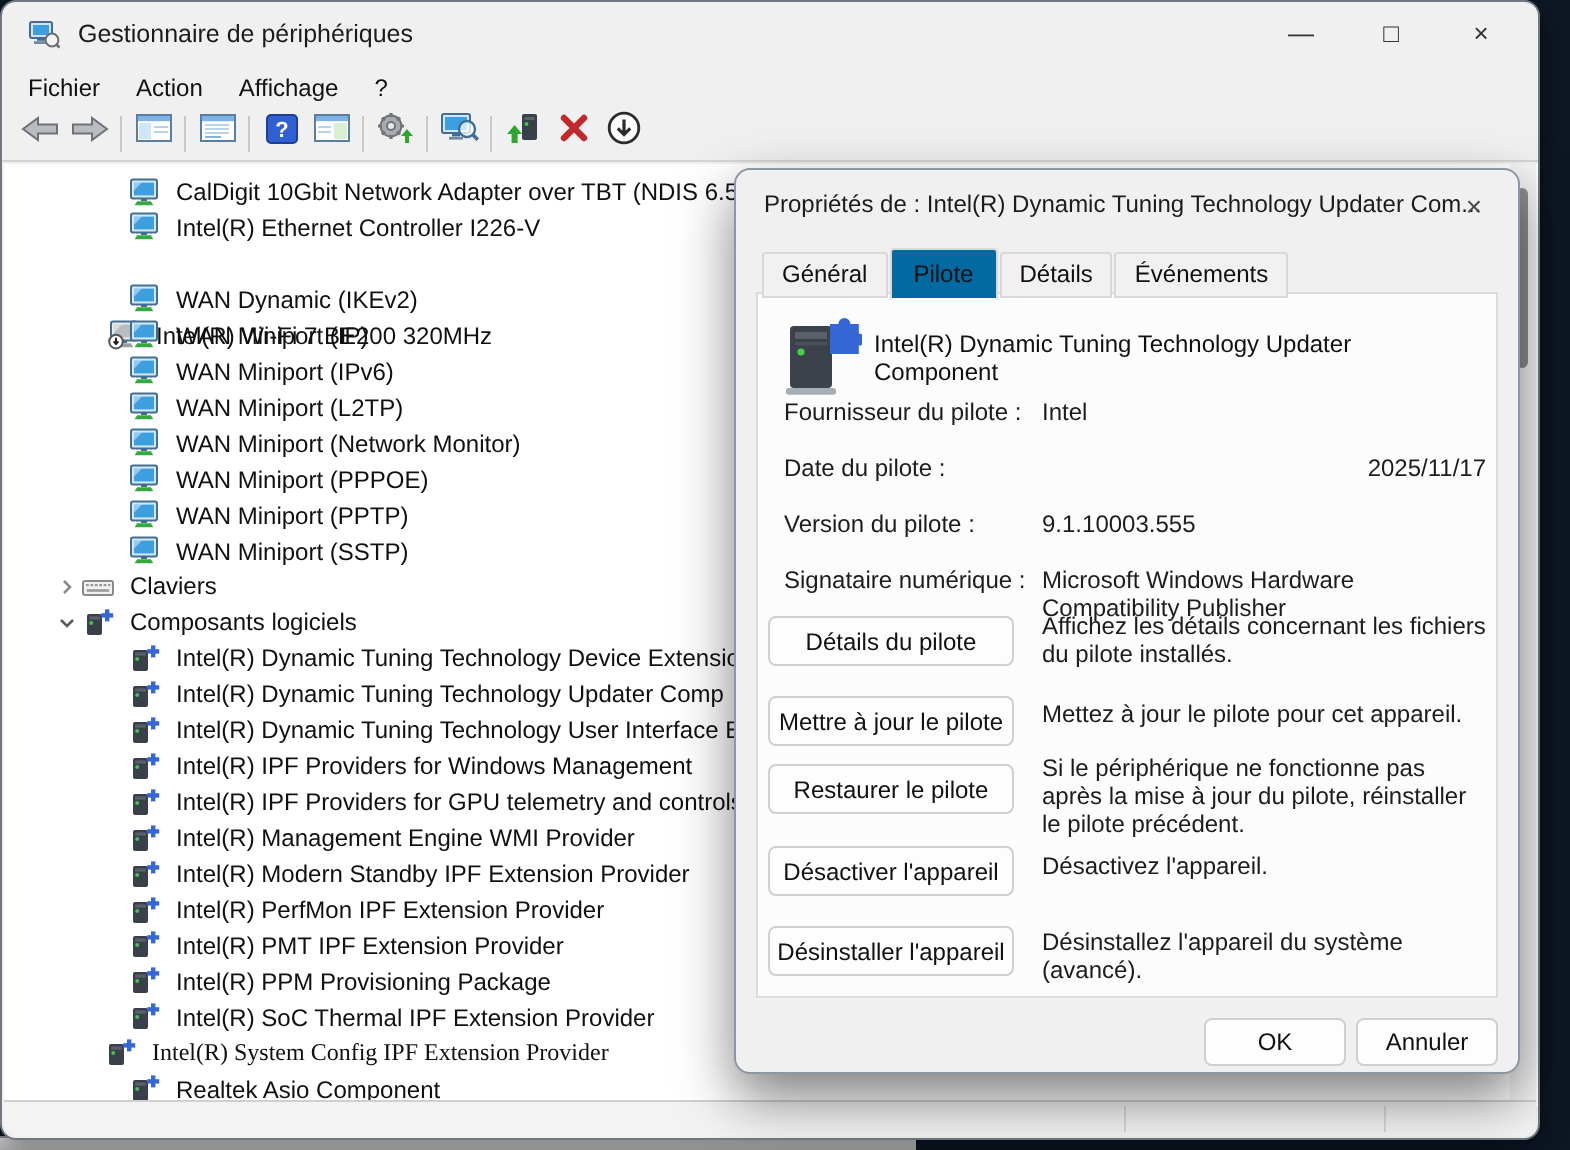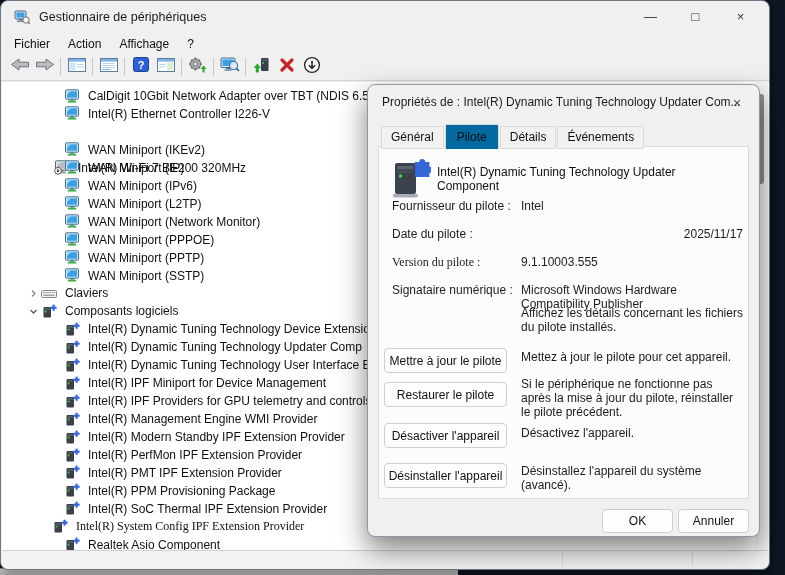--- a/index.html
+++ b/index.html
@@ -234,21 +234,21 @@
       <div class="tree-row" style="top: 58.85px; left: 62px;">
         <span class="t-icon">
           <svg width="16" height="15" viewBox="0 0 16 15">
             <rect x="1.5" y="0.8" width="13" height="9.4" rx="1" fill="#cfe9fb" stroke="#456e8e"></rect>
             <rect x="3" y="2.3" width="10" height="6.4" fill="#3d9fe0"></rect>
             <path d="M3 2.3 l4 0 -4 4 z" fill="rgba(255,255,255,.45)"></path>
             <rect x="6.5" y="10.2" width="3" height="1.3" fill="#456e8e"></rect>
             <path d="M4.6 11.6 h6.8 l1.3 2 h-9.4 z" fill="#37a83f"></path>
           </svg>
         </span>
-        <span class="tree-label">WAN Miniport (IKEv2)</span>
+        <span class="tree-label">WAN Dynamic (IKEv2)</span>
       </div>
       <div class="tree-row" style="top: 76.8px; left: 62px;">
         <span class="t-icon">
           <svg width="16" height="15" viewBox="0 0 16 15">
             <rect x="1.5" y="0.8" width="13" height="9.4" rx="1" fill="#cfe9fb" stroke="#456e8e"></rect>
             <rect x="3" y="2.3" width="10" height="6.4" fill="#3d9fe0"></rect>
             <path d="M3 2.3 l4 0 -4 4 z" fill="rgba(255,255,255,.45)"></path>
             <rect x="6.5" y="10.2" width="3" height="1.3" fill="#456e8e"></rect>
             <path d="M4.6 11.6 h6.8 l1.3 2 h-9.4 z" fill="#37a83f"></path>
           </svg>
@@ -405,21 +405,21 @@
       <div class="tree-row" style="top: 292.2px; left: 62px;">
         <span class="t-icon">
           <svg width="16" height="15" viewBox="0 0 16 15">
             <rect x="2.5" y="3" width="7.5" height="10.5" rx="1" fill="#394049"></rect>
             <rect x="3.6" y="4.2" width="5.3" height="1.6" fill="#59616b"></rect>
             <circle cx="4.6" cy="7.5" r="1" fill="#49c04f"></circle>
             <rect x="9.6" y="2.6" width="6" height="2.2" fill="#3566d6"></rect>
             <rect x="11.5" y="0.7" width="2.2" height="6" fill="#3566d6"></rect>
           </svg>
         </span>
-        <span class="tree-label">Intel(R) IPF Miniport for Device Management</span>
+        <span class="tree-label">Intel(R) IPF Providers for Windows Management</span>
       </div>
       <div class="tree-row" style="top: 310.15px; left: 62px;">
         <span class="t-icon">
           <svg width="16" height="15" viewBox="0 0 16 15">
             <rect x="2.5" y="3" width="7.5" height="10.5" rx="1" fill="#394049"></rect>
             <rect x="3.6" y="4.2" width="5.3" height="1.6" fill="#59616b"></rect>
             <circle cx="4.6" cy="7.5" r="1" fill="#49c04f"></circle>
             <rect x="9.6" y="2.6" width="6" height="2.2" fill="#3566d6"></rect>
             <rect x="11.5" y="0.7" width="2.2" height="6" fill="#3566d6"></rect>
           </svg>
@@ -548,24 +548,25 @@
           <rect x="6.5" y="16" width="16" height="1.6" fill="#4a515a"></rect>
           <circle cx="9.5" cy="21" r="1.8" fill="#43d14c"></circle>
           <rect x="2" y="39" width="25" height="3.4" rx="1.4" fill="#a6adb5"></rect>
           <path d="M24 7 h4.2 a3 3 0 1 1 6 0 H38.4 v4.8 a3 3 0 1 1 0 6 V22 H24 z" fill="#3566d6"></path>
         </svg></span>
     <div class="dev-name">Intel(R) Dynamic Tuning Technology Updater Component</div>
   <div class="fld-label" style="top: 52px;">Fournisseur du pilote :</div>
       <div class="fld-value" style="top: 52px;">Intel</div>
       <div class="fld-label" style="top: 80px;">Date du pilote :</div>
       <div class="fld-value" style="top: 80px; text-align: right;">2025/11/17</div>
-      <div class="fld-label" style="top: 108px; font-family: Liberation Serif, serif;">Version du pilote :</div>
+      <div class="fld-label" style="top: 108px;">Version du pilote :</div>
       <div class="fld-value" style="top: 108px;">9.1.10003.555</div>
       <div class="fld-label" style="top: 136px;">Signataire numérique :</div>
       <div class="fld-value" style="top: 136px;">Microsoft Windows Hardware Compatibility Publisher</div>
+      <div class="drv-btn" style="top: 161px;">Détails du pilote</div>
       <div class="drv-desc" style="top: 159px;">Affichez les détails concernant les fichiers du pilote installés.</div>
       <div class="drv-btn" style="top: 201px;">Mettre à jour le pilote</div>
       <div class="drv-desc" style="top: 203px;">Mettez à jour le pilote pour cet appareil.</div>
       <div class="drv-btn" style="top: 235px;">Restaurer le pilote</div>
       <div class="drv-desc" style="top: 230px;">Si le périphérique ne fonctionne pas après la mise à jour du pilote, réinstaller le pilote précédent.</div>
       <div class="drv-btn" style="top: 276px;">Désactiver l'appareil</div>
       <div class="drv-desc" style="top: 279px;">Désactivez l'appareil.</div>
       <div class="drv-btn" style="top: 316px;">Désinstaller l'appareil</div>
       <div class="drv-desc" style="top: 317px;">Désinstallez l'appareil du système (avancé).</div>
     </div>

